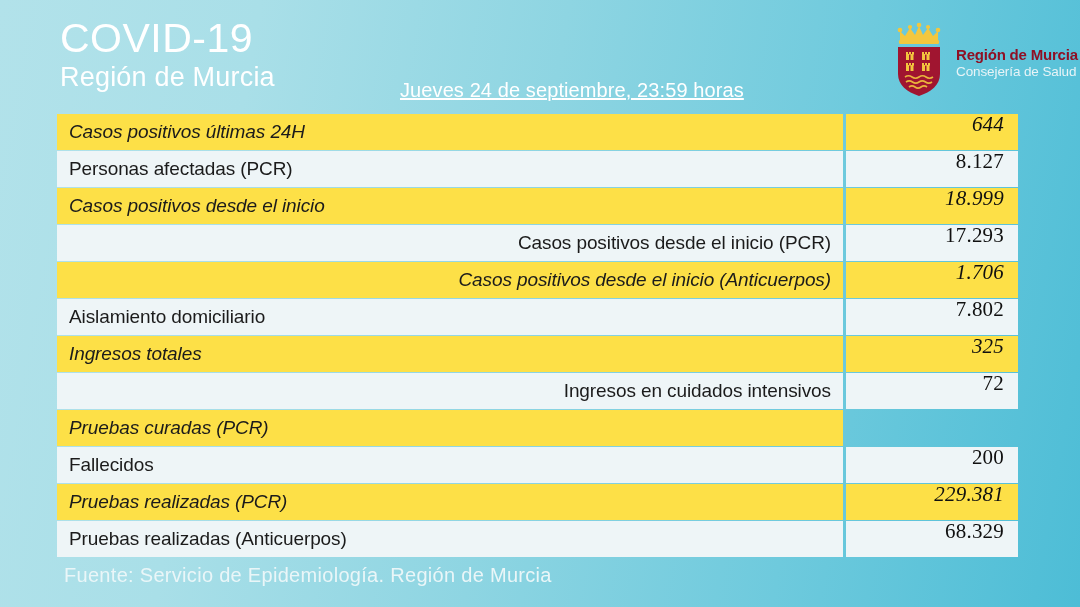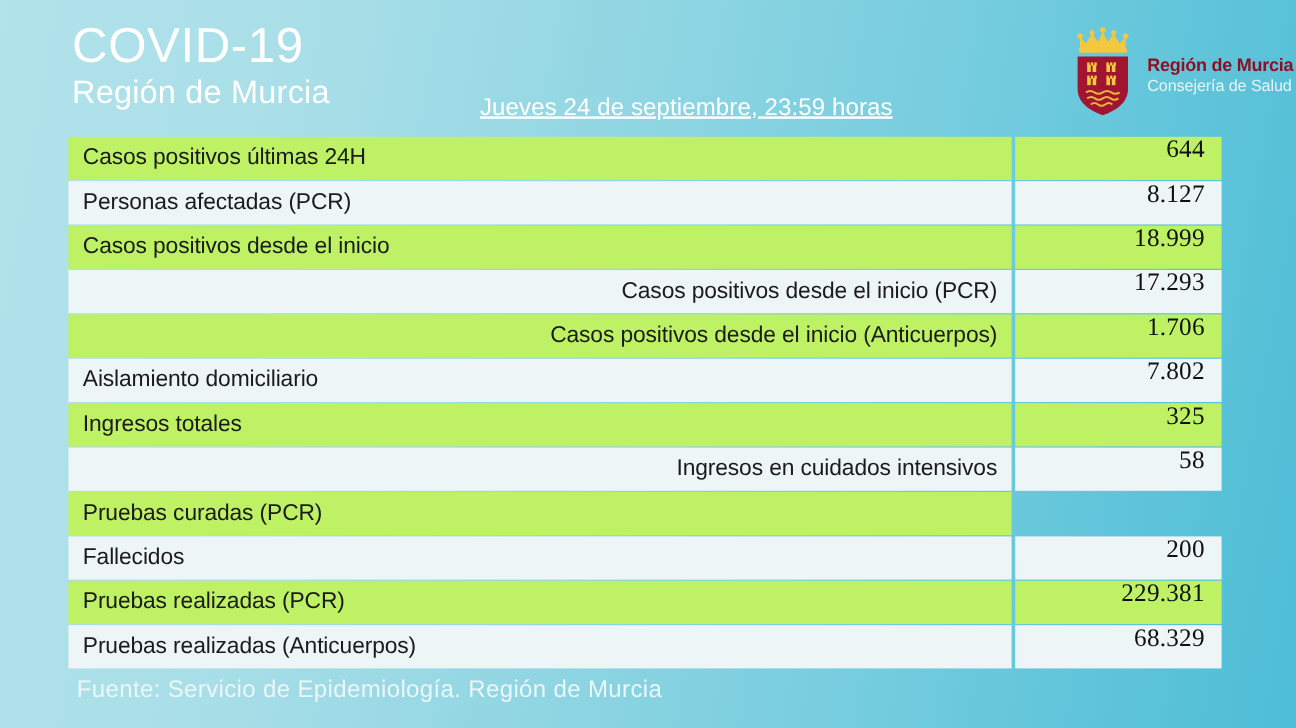--- a/index.html
+++ b/index.html
@@ -107,21 +107,21 @@
     left: 57px;
     top: 114px;
     width: 961px;
   }
   .row {
     display: flex;
     height: 36px;
     align-items: center;
     margin-bottom: 1px;
   }
-  .row.odd  .cell-label, .row.odd  .cell-value  { background: #bef264; }
+  .row.odd  .cell-label, .row.odd  .cell-value  { background: #fde047; font-style: italic; }
   .row.even .cell-label, .row.even .cell-value  { background: #eef5f7; }
 
   .cell-label {
     width: 786px;
     height: 36px;
     display: flex;
     align-items: center;
     box-sizing: border-box;
     padding: 0 12px;
     font-size: 19px;
@@ -268,21 +268,21 @@
         <div class="cell-value">7.802</div>
       </div>
       <div class="row odd">
         <div class="cell-label">Ingresos totales</div>
         <div class="cell-gap"></div>
         <div class="cell-value">325</div>
       </div>
       <div class="row even">
         <div class="cell-label indent">Ingresos en cuidados intensivos</div>
         <div class="cell-gap"></div>
-        <div class="cell-value">58</div>
+        <div class="cell-value">72</div>
       </div>
       <div class="row odd">
         <div class="cell-label">Pruebas curadas (PCR)</div>
         <div class="cell-gap"></div>
       </div>
       <div class="row even">
         <div class="cell-label">Fallecidos</div>
         <div class="cell-gap"></div>
         <div class="cell-value">200</div>
       </div>

